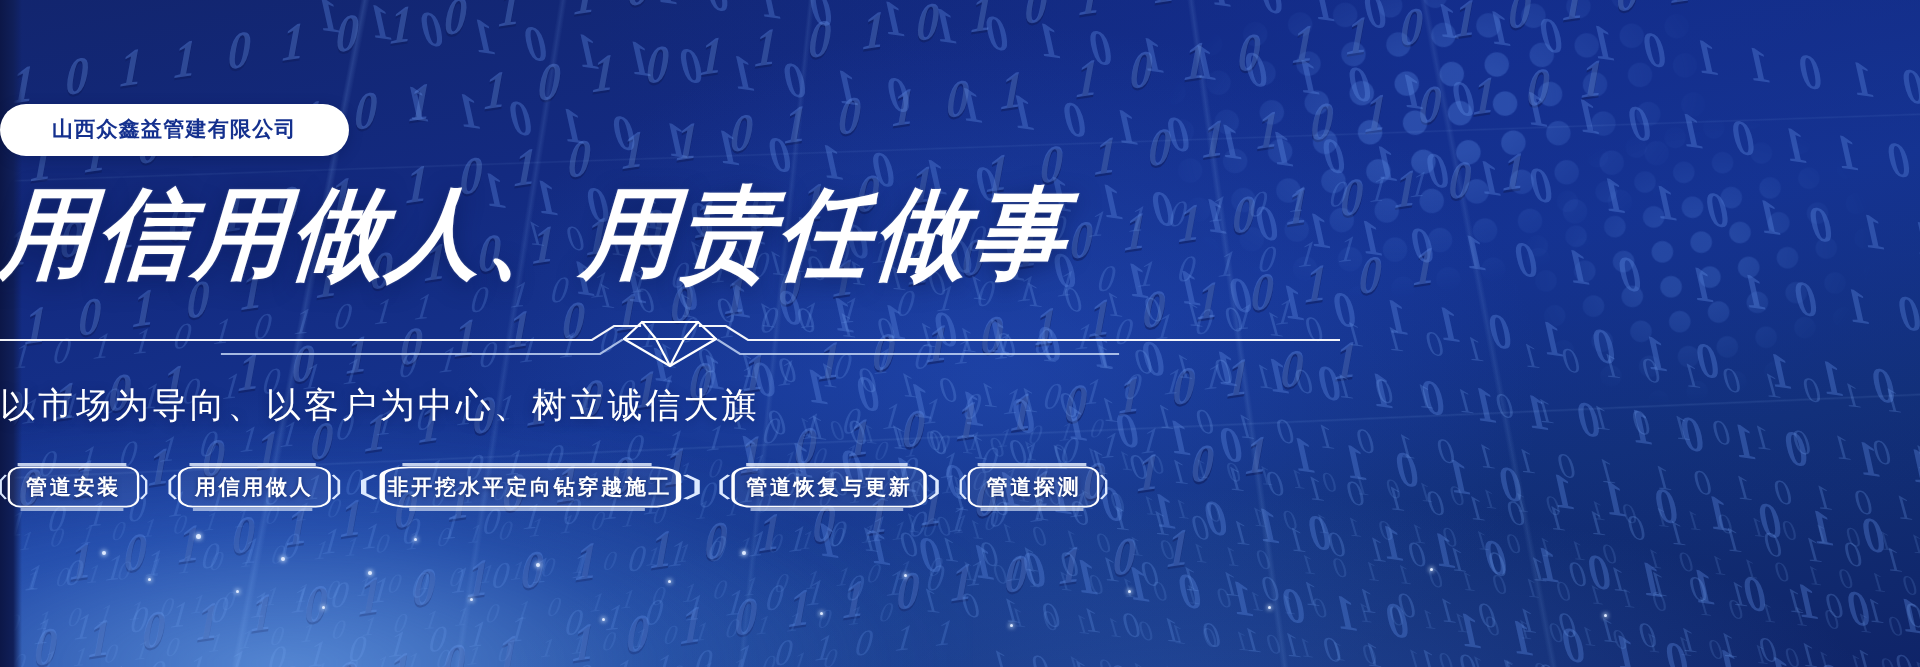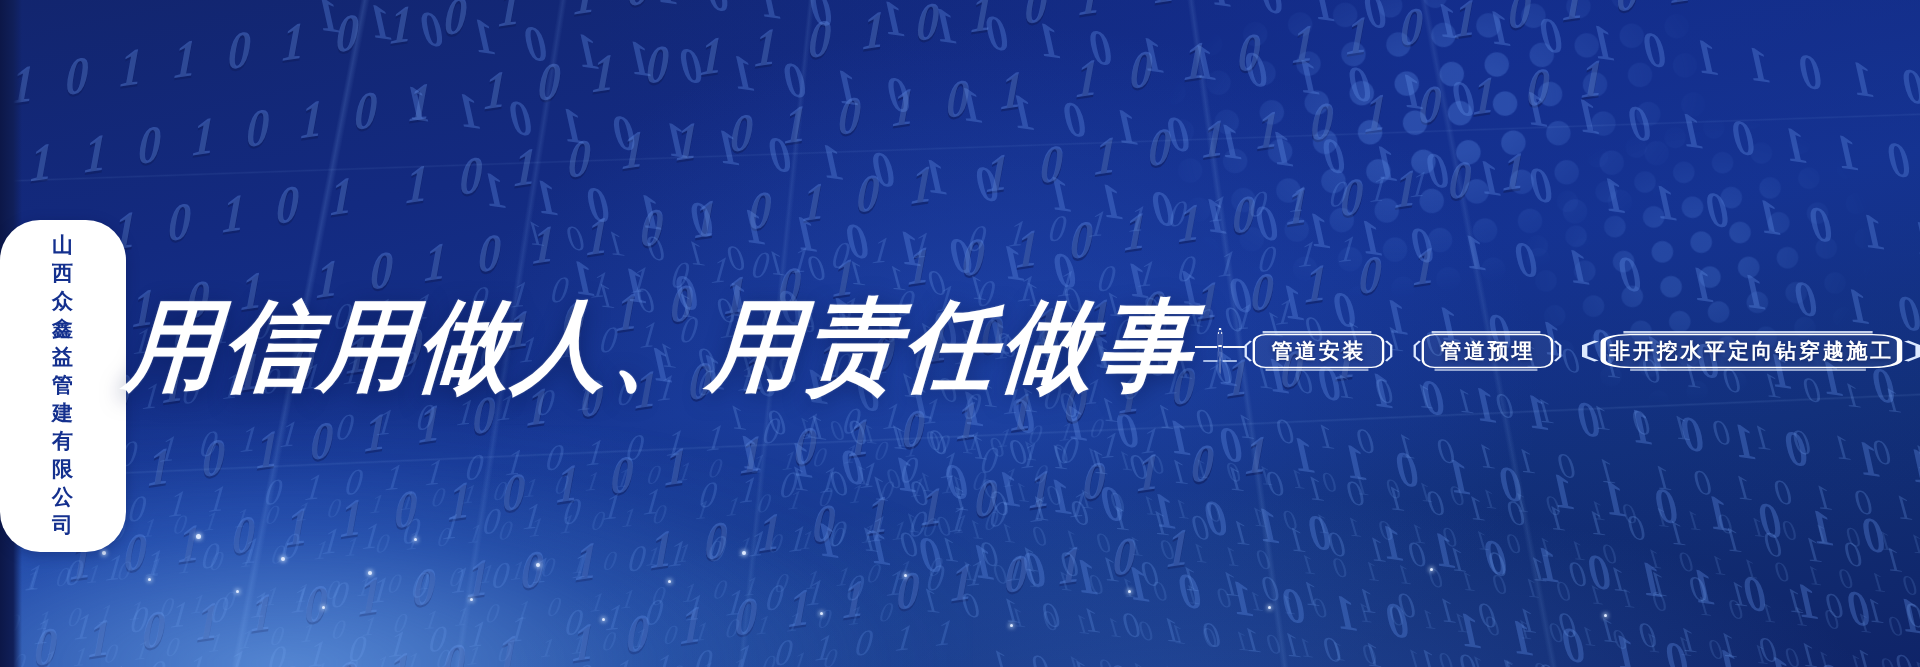--- a/index.html
+++ b/index.html
@@ -129,21 +129,21 @@
   .sparkles{ position:absolute; inset:0; pointer-events:none; }
   .sparkles i{
     position:absolute; display:block;
     background:#dfeaff; border-radius:50%;
     box-shadow:0 0 4px 1px rgba(215,235,255,.8);
   }
 
   
   .content{
     position:absolute; inset:0; z-index:20;
-    display:flex; flex-direction:row; align-items:center;
+    display:flex; flex-direction:column; align-items:flex-start;
   }
 
   
   .pill{
     margin-top:104px;
     background:#ffffff;
     border-radius:40px;
     padding:11px 52px 13px;
     box-shadow:0 3px 14px rgba(5,18,70,.32);
   }
@@ -190,21 +190,21 @@
   }
 
   
   .tags{
     margin-top:34px;
     display:flex; align-items:center;
     gap:22px;
   }
   .tag{
     position:relative;
-    height:40px;
+    height:48px;
     display:flex; align-items:center; justify-content:center;
     padding:0 26px;
   }
   .tag .frame{
     position:absolute; left:0; top:0; width:100%; height:100%;
     pointer-events:none;
   }
   .tag .frame svg{ width:100%; height:100%; display:block; overflow:visible; }
   .tag span.lbl{
     position:relative; z-index:2;
@@ -329,20 +329,21 @@
 
         <g stroke="#ffffff" stroke-width="2.2" fill="none" stroke-linejoin="round" stroke-linecap="round">
           <path d="M642,4 L698,4 L716,21 L670,48 L624,21 Z"></path>
           <path d="M624,21 L716,21"></path>
           <path d="M642,4 L656,21 L670,48 L684,21 L698,4"></path>
           <path d="M656,21 L684,21"></path>
         </g>
       </svg>
     </div>
 
+    <div class="subtitle">以市场为导向、以客户为中心、树立诚信大旗</div>
 
     <div class="tags">
 
       <div class="tag">
         <span class="frame">
           <svg viewBox="0 0 100 44" preserveAspectRatio="none">
             <rect x="6" y="4" width="88" height="36" rx="8" ry="8" fill="rgba(255,255,255,0.06)" stroke="#ffffff" stroke-width="1.6"></rect>
             <path d="M4,11 L0.5,16 L0.5,28 L4,33" fill="none" stroke="#dce9ff" stroke-width="1.6"></path>
             <path d="M96,11 L99.5,16 L99.5,28 L96,33" fill="none" stroke="#dce9ff" stroke-width="1.6"></path>
             <path d="M12,1.4 L86,1.4" stroke="#e7f0ff" stroke-width="2.6" opacity=".82"></path>
@@ -355,35 +356,59 @@
       <div class="tag">
         <span class="frame">
           <svg viewBox="0 0 100 44" preserveAspectRatio="none">
             <rect x="6" y="4" width="88" height="36" rx="8" ry="8" fill="rgba(255,255,255,0.06)" stroke="#ffffff" stroke-width="1.6"></rect>
             <path d="M4,11 L0.5,16 L0.5,28 L4,33" fill="none" stroke="#dce9ff" stroke-width="1.6"></path>
             <path d="M96,11 L99.5,16 L99.5,28 L96,33" fill="none" stroke="#dce9ff" stroke-width="1.6"></path>
             <path d="M12,1.4 L86,1.4" stroke="#e7f0ff" stroke-width="2.6" opacity=".82"></path>
             <path d="M14,42.6 L84,42.6" stroke="#e7f0ff" stroke-width="2.6" opacity=".6"></path>
           </svg>
         </span>
-        <span class="lbl">管道预埋</span>
+        <span class="lbl">用信用做人</span>
       </div>
 
       <div class="tag">
         <span class="frame">
           <svg viewBox="0 0 100 44" preserveAspectRatio="none">
             <rect x="6" y="4" width="88" height="36" rx="8" ry="8" fill="rgba(255,255,255,0.06)" stroke="#ffffff" stroke-width="1.6"></rect>
             <path d="M4,11 L0.5,16 L0.5,28 L4,33" fill="none" stroke="#dce9ff" stroke-width="1.6"></path>
             <path d="M96,11 L99.5,16 L99.5,28 L96,33" fill="none" stroke="#dce9ff" stroke-width="1.6"></path>
             <path d="M12,1.4 L86,1.4" stroke="#e7f0ff" stroke-width="2.6" opacity=".82"></path>
             <path d="M14,42.6 L84,42.6" stroke="#e7f0ff" stroke-width="2.6" opacity=".6"></path>
           </svg>
         </span>
         <span class="lbl">非开挖水平定向钻穿越施工</span>
       </div>
 
 
-
+      <div class="tag">
+        <span class="frame">
+          <svg viewBox="0 0 100 44" preserveAspectRatio="none">
+            <rect x="6" y="4" width="88" height="36" rx="8" ry="8" fill="rgba(255,255,255,0.06)" stroke="#ffffff" stroke-width="1.6"></rect>
+            <path d="M4,11 L0.5,16 L0.5,28 L4,33" fill="none" stroke="#dce9ff" stroke-width="1.6"></path>
+            <path d="M96,11 L99.5,16 L99.5,28 L96,33" fill="none" stroke="#dce9ff" stroke-width="1.6"></path>
+            <path d="M12,1.4 L86,1.4" stroke="#e7f0ff" stroke-width="2.6" opacity=".82"></path>
+            <path d="M14,42.6 L84,42.6" stroke="#e7f0ff" stroke-width="2.6" opacity=".6"></path>
+          </svg>
+        </span>
+        <span class="lbl">管道恢复与更新</span>
+      </div>
+
+      <div class="tag">
+        <span class="frame">
+          <svg viewBox="0 0 100 44" preserveAspectRatio="none">
+            <rect x="6" y="4" width="88" height="36" rx="8" ry="8" fill="rgba(255,255,255,0.06)" stroke="#ffffff" stroke-width="1.6"></rect>
+            <path d="M4,11 L0.5,16 L0.5,28 L4,33" fill="none" stroke="#dce9ff" stroke-width="1.6"></path>
+            <path d="M96,11 L99.5,16 L99.5,28 L96,33" fill="none" stroke="#dce9ff" stroke-width="1.6"></path>
+            <path d="M12,1.4 L86,1.4" stroke="#e7f0ff" stroke-width="2.6" opacity=".82"></path>
+            <path d="M14,42.6 L84,42.6" stroke="#e7f0ff" stroke-width="2.6" opacity=".6"></path>
+          </svg>
+        </span>
+        <span class="lbl">管道探测</span>
+      </div>
 
 
     </div>
   </div>
 </div>
 
 </body></html>

